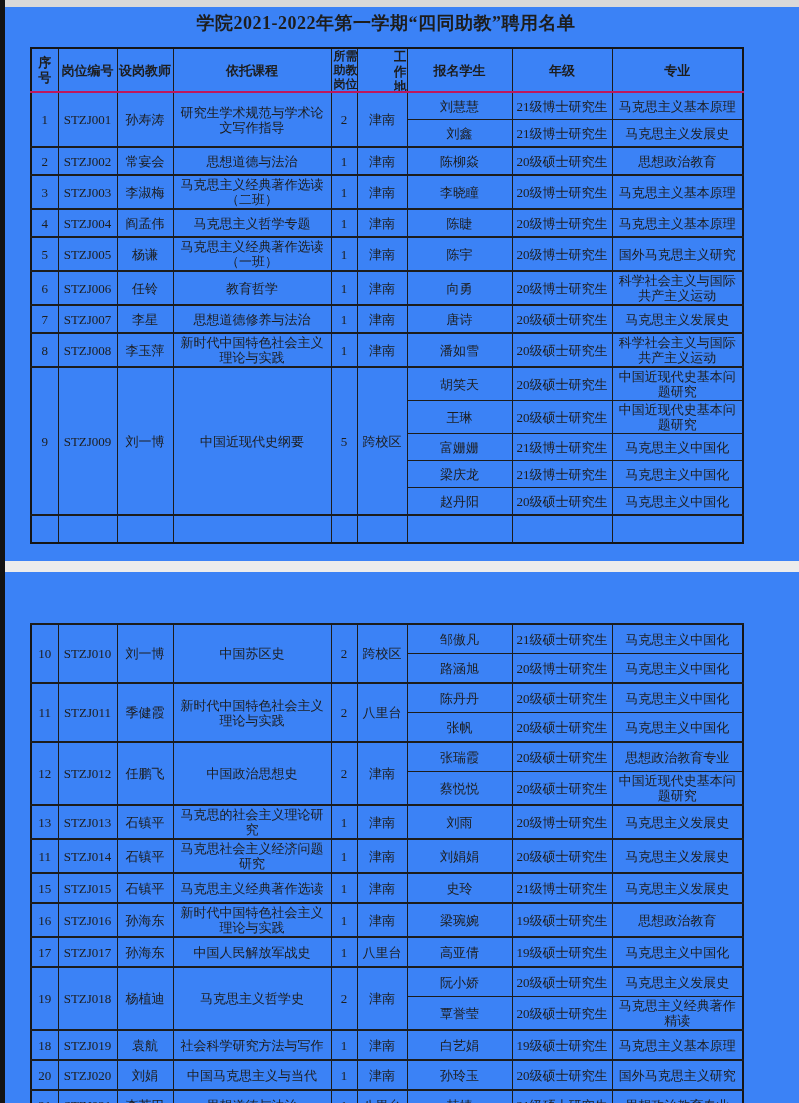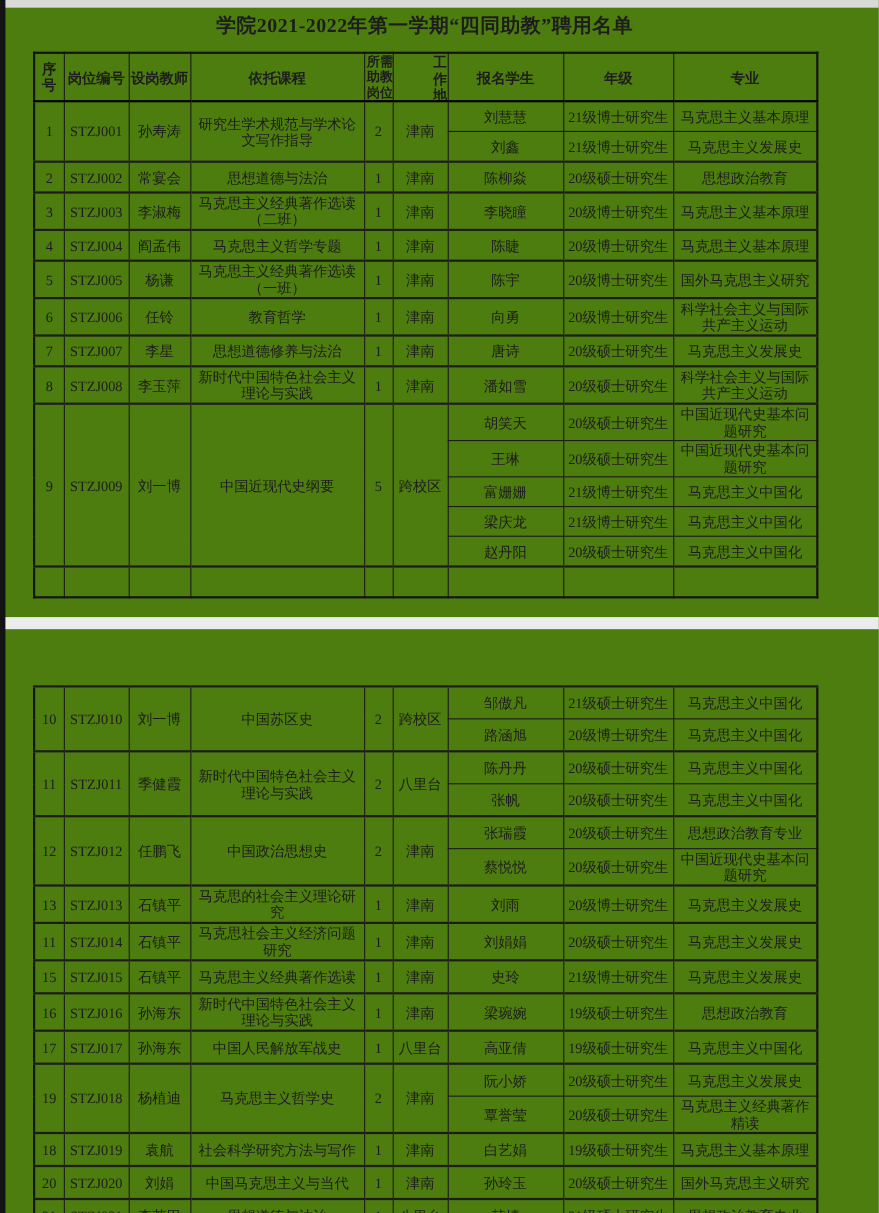--- a/index.html
+++ b/index.html
@@ -1,18 +1,18 @@
 <!DOCTYPE html>
 <html><head>
 <meta charset="utf-8">
 <style>
   html,body { margin:0; padding:0; background:#ffffff; }
   .canvas {
     position:relative; width:799px; height:1103px; overflow:hidden;
-    background:#4d7c0f; color:#1d1d1d;
+    background:#3b82f6; color:#1d1d1d;
     font-family:"Liberation Serif","DejaVu Serif",serif;
   }
   .edge-strip { position:absolute; left:0; top:0; width:5px; height:1103px; background:#131313; }
   .top-strip  { position:absolute; left:5px; top:0; width:794px; height:7px; background:#d9d9d9; }
   .sep-band   { position:absolute; left:5px; top:561px; width:794px; height:11px; background:#ececec; }
 
   .page-title {
     position:absolute; left:30px; top:11px; width:712px;
     text-align:center; font-size:18px; font-weight:bold; letter-spacing:0.5px;
   }
@@ -22,21 +22,21 @@
     border-collapse:collapse; table-layout:fixed;
     font-size:13px; border:2px solid #151515;
   }
   .tbl-1 { top:47px; }
   .tbl-2 { top:623px; }
 
   .tbl td, .tbl th {
     border:1px solid #1c1c1c; text-align:center; vertical-align:middle;
     padding:1px 2px; line-height:15px; word-break:break-all; overflow:hidden;
   }
-  .tbl thead th { border-bottom:2px solid #000000; font-weight:bold; padding:0; height:40px; }
+  .tbl thead th { border-bottom:2px solid #be185d; font-weight:bold; padding:0; height:40px; }
   .tbl tr.group-start td { border-top-width:2px; }
   .col-student, .col-grade, .col-major { border-left:2px solid #151515; }
   .tbl-1 td { height:24px; }
   .tbl-2 td { height:26px; }
 
   .th-clip { height:40px; overflow:hidden; display:flex; flex-direction:column; justify-content:center; }
   .th-count-inner { width:26px; margin:0 auto; font-size:12px; line-height:14px; height:42px; overflow:hidden; text-align:right; font-weight:bold; }
   .th-loc-inner  { height:42px; overflow:hidden; line-height:15px; font-weight:bold;margin-left:36px; }
   .th-loc-note   { font-size:12px; line-height:12px; font-weight:normal; }
 </style>

